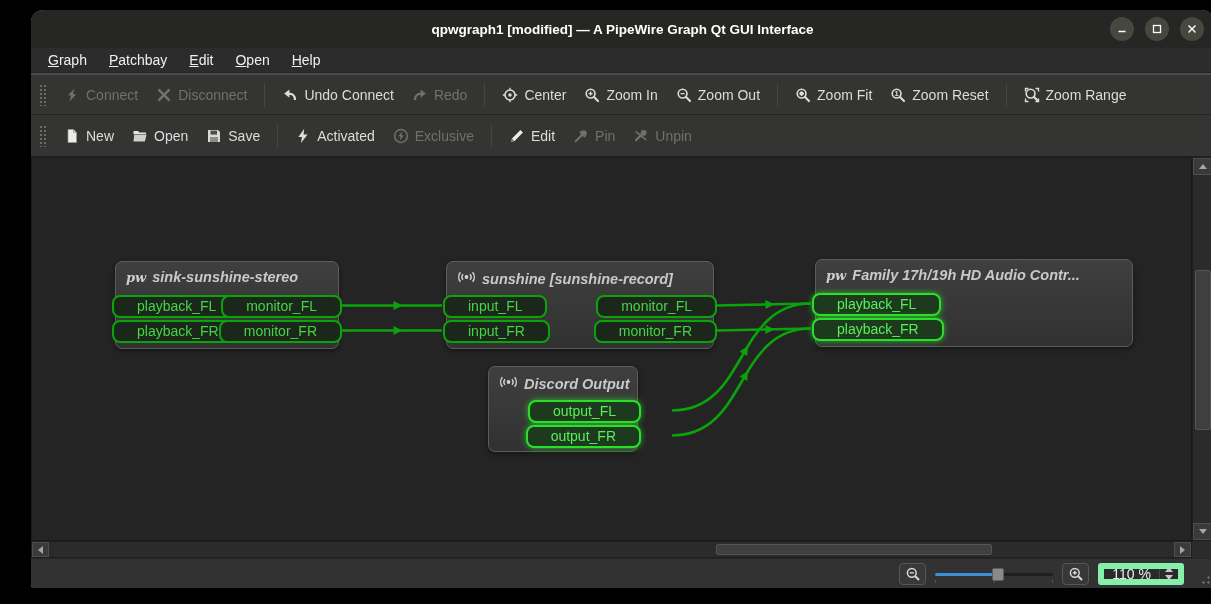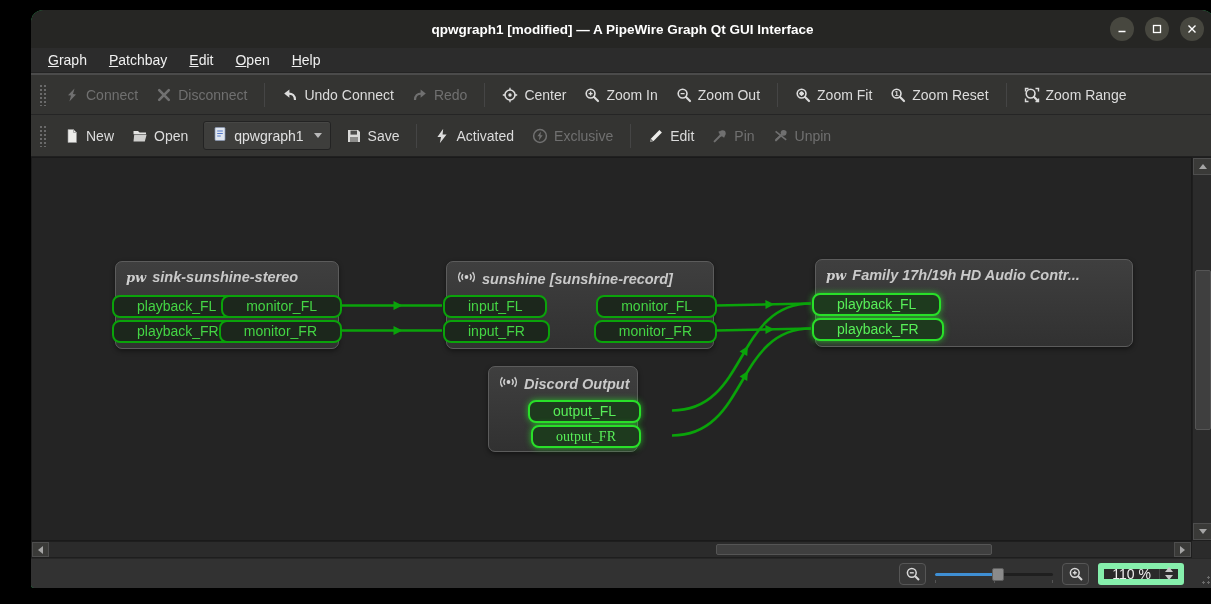--- a/index.html
+++ b/index.html
@@ -250,28 +250,20 @@
       </div>
       <div class="tbtn">
         <span class="ticon">
           <svg width="16" height="16" viewBox="0 0 16 16" fill="none" stroke="currentColor">
             <path d="M1.5 3 H6 L7.6 4.6 H14 V6.2 H1.5 Z" fill="#e4e4e2" stroke="none"></path>
             <path d="M2.2 6.8 H14.6 L12.8 13.4 H1.5 Z" fill="#cfcfcd" stroke="none"></path>
           </svg>
         </span>
         <span class="tlabel">Open</span>
       </div>
-      <div class="combo">
-        <span class="ticon"><svg width="16" height="16" viewBox="0 0 16 16" fill="none" stroke="currentColor">
-            <rect x="3" y="1.5" width="10" height="13" rx="1" fill="#dfe6f0" stroke="#8897b5" stroke-width=".7"></rect>
-            <path d="M5.2 5 h5.6 M5.2 7.5 h5.6 M5.2 10 h3.6" stroke="#5578c9" stroke-width="1.1"></path>
-          </svg></span>
-        <span class="tlabel">qpwgraph1</span>
-        <span class="arrow"></span>
-      </div>
       <div class="tbtn">
         <span class="ticon">
           <svg width="16" height="16" viewBox="0 0 16 16" fill="none" stroke="currentColor">
             <path d="M2 2 H12 L14 4 V14 H2 Z" fill="#dadad8" stroke="none"></path>
             <rect x="4.5" y="2.6" width="6.5" height="4" fill="#4c4c4a" stroke="none"></rect>
             <rect x="4" y="9" width="8" height="5" fill="#8c8c8a" stroke="none"></rect>
           </svg>
         </span>
         <span class="tlabel">Save</span>
       </div>
@@ -360,21 +352,21 @@
         </div>
         <div class="gnode" style="left: 456px; top: 208px; width: 150px; height: 86px;">
           <div class="ntitle">
             <span><svg width="19" height="16" viewBox="0 0 19 16" fill="none" stroke="#d2d2d2">
                 <circle cx="9.5" cy="8" r="1.9" fill="#d2d2d2" stroke="none"></circle>
                 <path d="M6 5.2 a4.4 4.4 0 0 0 0 5.6 M3.4 3.2 a7.6 7.6 0 0 0 0 9.6 M13 5.2 a4.4 4.4 0 0 1 0 5.6 M15.6 3.2 a7.6 7.6 0 0 1 0 9.6" stroke-width="1.5"></path>
               </svg></span>
             <span>Discord Output</span>
           </div>
           <div class="port right hl" style="top: 33px;">output_FL</div>
-          <div class="port right hl" style="top: 58px; font-family: Liberation Serif, serif;">output_FR</div>
+          <div class="port right hl" style="top: 58px;">output_FR</div>
         </div>
         <svg class="edges">
           <path d="M309 147.5 L410 147.5" stroke="#0aa30a" stroke-width="2.6" fill="none"></path>
           <path d="M0 -4.5 L9 0 L0 4.5 Z" fill="#0aa30a" transform="translate(361.5199890136719,147.5) rotate(0)"></path>
           <path d="M309 172.5 L410 172.5" stroke="#0aa30a" stroke-width="2.6" fill="none"></path>
           <path d="M0 -4.5 L9 0 L0 4.5 Z" fill="#0aa30a" transform="translate(361.5199890136719,172.5) rotate(0)"></path>
           <path d="M684 147.5 L779 145.5" stroke="#0aa30a" stroke-width="2.6" fill="none"></path>
           <path d="M0 -4.5 L9 0 L0 4.5 Z" fill="#0aa30a" transform="translate(733.4000244140625,146.4600067138672) rotate(-1.2062849321241542)"></path>
           <path d="M684 172.5 L779 170.5" stroke="#0aa30a" stroke-width="2.6" fill="none"></path>
           <path d="M0 -4.5 L9 0 L0 4.5 Z" fill="#0aa30a" transform="translate(733.4000244140625,171.4600067138672) rotate(-1.2062849321241542)"></path>

